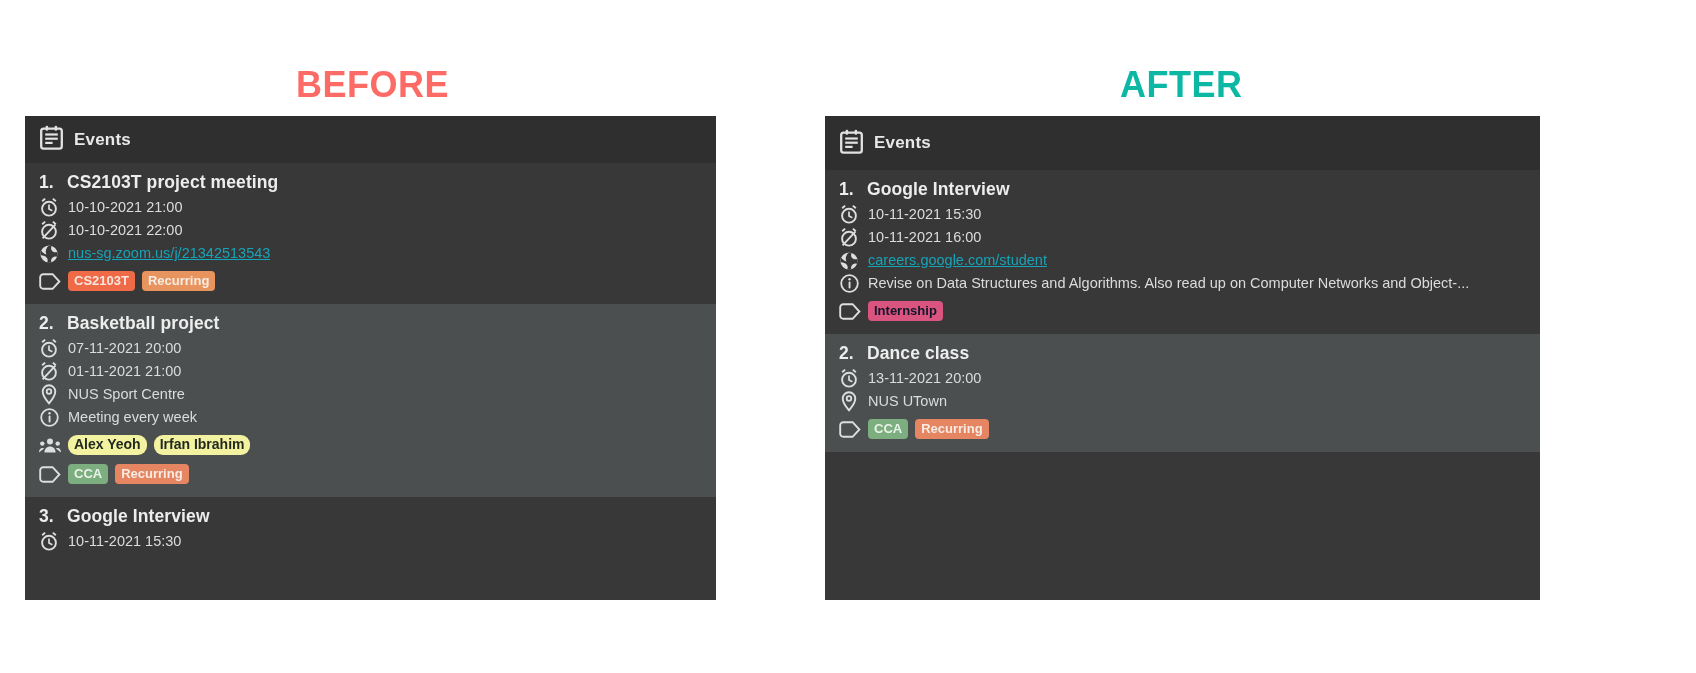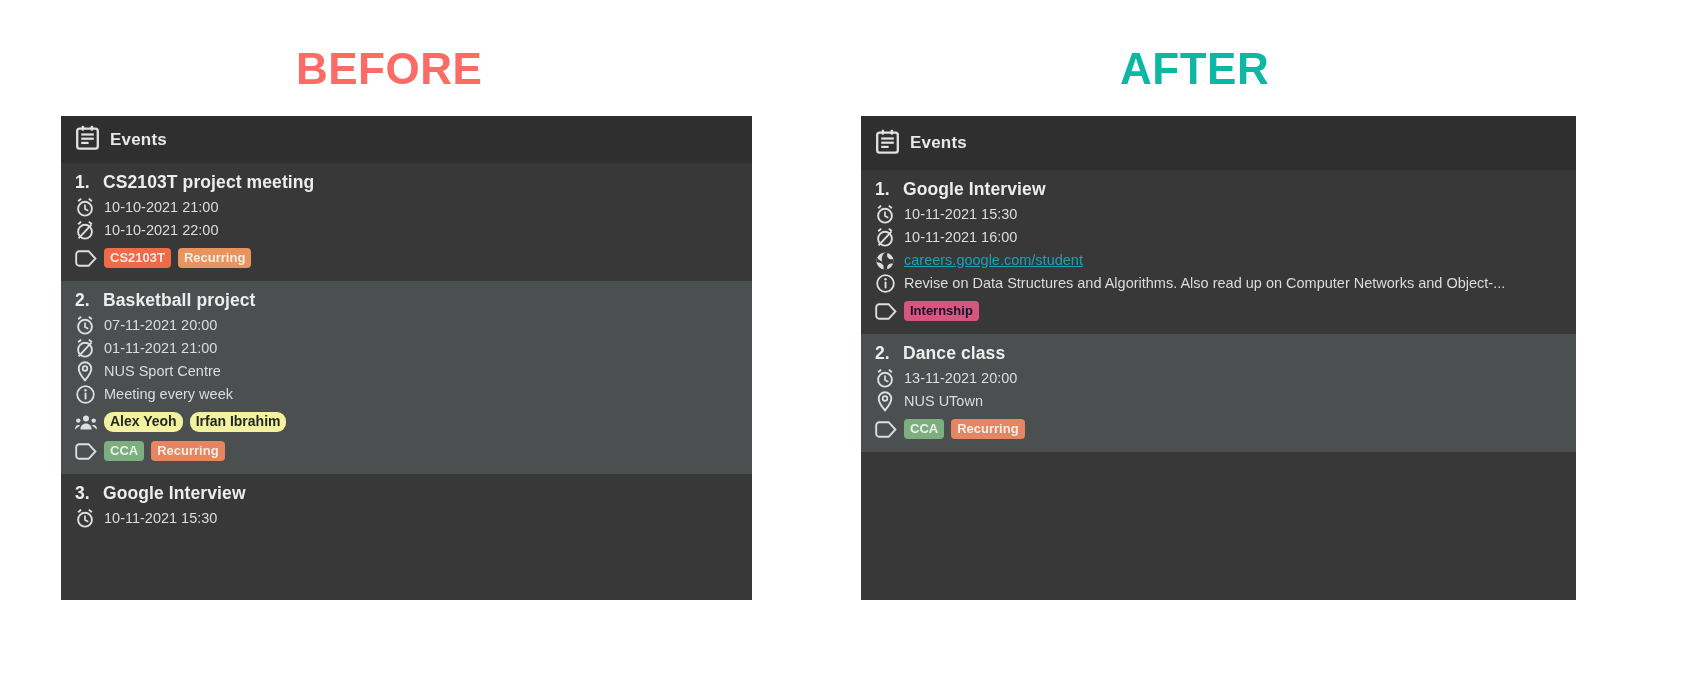--- a/index.html
+++ b/index.html
@@ -9,33 +9,33 @@
     background: #ffffff;
     font-family: "Liberation Sans", sans-serif;
     overflow: hidden;
   }
   .stage { position: relative; width: 1696px; height: 673px; }
 
   
   .caption {
     position: absolute;
     font-weight: bold;
-    font-size: 44px;
+    font-size: 36px;
     letter-spacing: 0.5px;
     white-space: nowrap;
+    margin-top: 20px;
   }
   #caption-before { left: 296px; top: 44px; color: #fc6b66; }
   #caption-after  { left: 1120px; top: 44px; color: #0cb8a4; }
 
   
   .panel {
     position: absolute;
     background: #383838;
     overflow: hidden;
-    margin-left: 36px;
   }
   #panel-before { left: 25px;  top: 116px; width: 691px; height: 484px; }
   #panel-after  { left: 825px; top: 116px; width: 715px; height: 484px; }
 
   .panel-header {
     height: 47px;
     background: #2f2f2f;
     display: flex;
     align-items: center;
     padding-left: 15px;
@@ -150,20 +150,34 @@
             <span class="ico">
               <svg width="20" height="21" viewBox="0 0 20 21">
     <circle cx="10" cy="11.7" r="6.9" fill="none" stroke="#dedede" stroke-width="1.9"></circle>
     <path d="M3.2 4.2 L6.1 1.6" stroke="#dedede" stroke-width="1.9" fill="none"></path>
     <path d="M16.8 4.2 L13.9 1.6" stroke="#dedede" stroke-width="1.9" fill="none"></path>
     <path d="M3.6 18.4 L16.4 4.6" stroke="#dedede" stroke-width="1.9"></path>
   </svg>
             </span>
             <span class="row-text">10-10-2021 22:00</span>
           </div>
+          <div class="row">
+            <span class="ico">
+              <svg width="20" height="20" viewBox="0 0 20 20">
+    <circle cx="10" cy="10" r="8.6" fill="#dedede"></circle>
+    <path d="M10 1.6 C6.6 4 6.2 8.2 7.4 10.6 C5.4 10.2 3.4 8.6 2.2 6.6
+             C1.6 8 1.4 9.6 1.6 11.2 C4 11 6.6 12 8 14 C9 15.6 8.8 17.4 8.2 18.4
+             C9.6 18.8 11 18.7 12.4 18.2 C11.6 16.4 12.4 14.2 14 13.2
+             C15.4 12.3 17 12.4 18.2 13 C18.7 11.4 18.7 9.6 18.2 8
+             C16.4 8.8 14.2 8.2 13 6.8 C11.9 5.5 11.8 3.4 12.6 2.2
+             C11.8 1.9 10.9 1.7 10 1.6 Z" fill="#383838"></path>
+  </svg>
+            </span>
+            <span class="row-text link">nus-sg.zoom.us/j/21342513543</span>
+          </div>
           <div class="tag-row">
             <span class="ico">
               <svg width="22" height="17" viewBox="0 0 22 17">
     <path d="M1.2 4.2 A3 3 0 0 1 4.2 1.2 H13.6 L20.4 8.5 L13.6 15.8 H4.2 A3 3 0 0 1 1.2 12.8 Z" fill="none" stroke="#dedede" stroke-width="1.9"></path>
   </svg>
             </span>
             <span class="chip" style="background: rgb(239, 106, 71); color: rgb(247, 230, 224);">CS2103T</span>
             <span class="chip" style="background: rgb(232, 148, 94); color: rgb(247, 236, 228);">Recurring</span>
           </div>
         </div>

